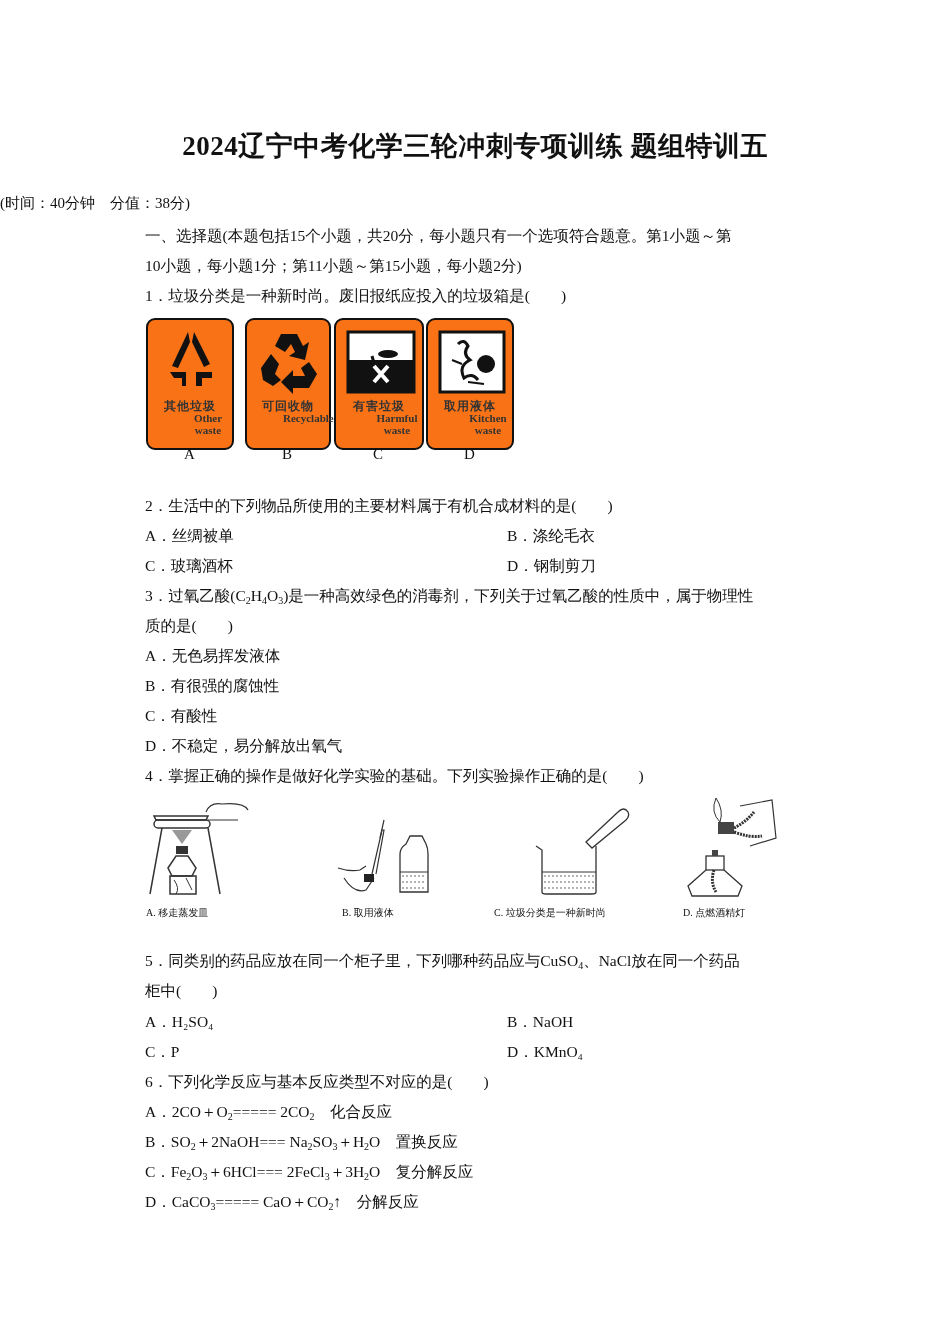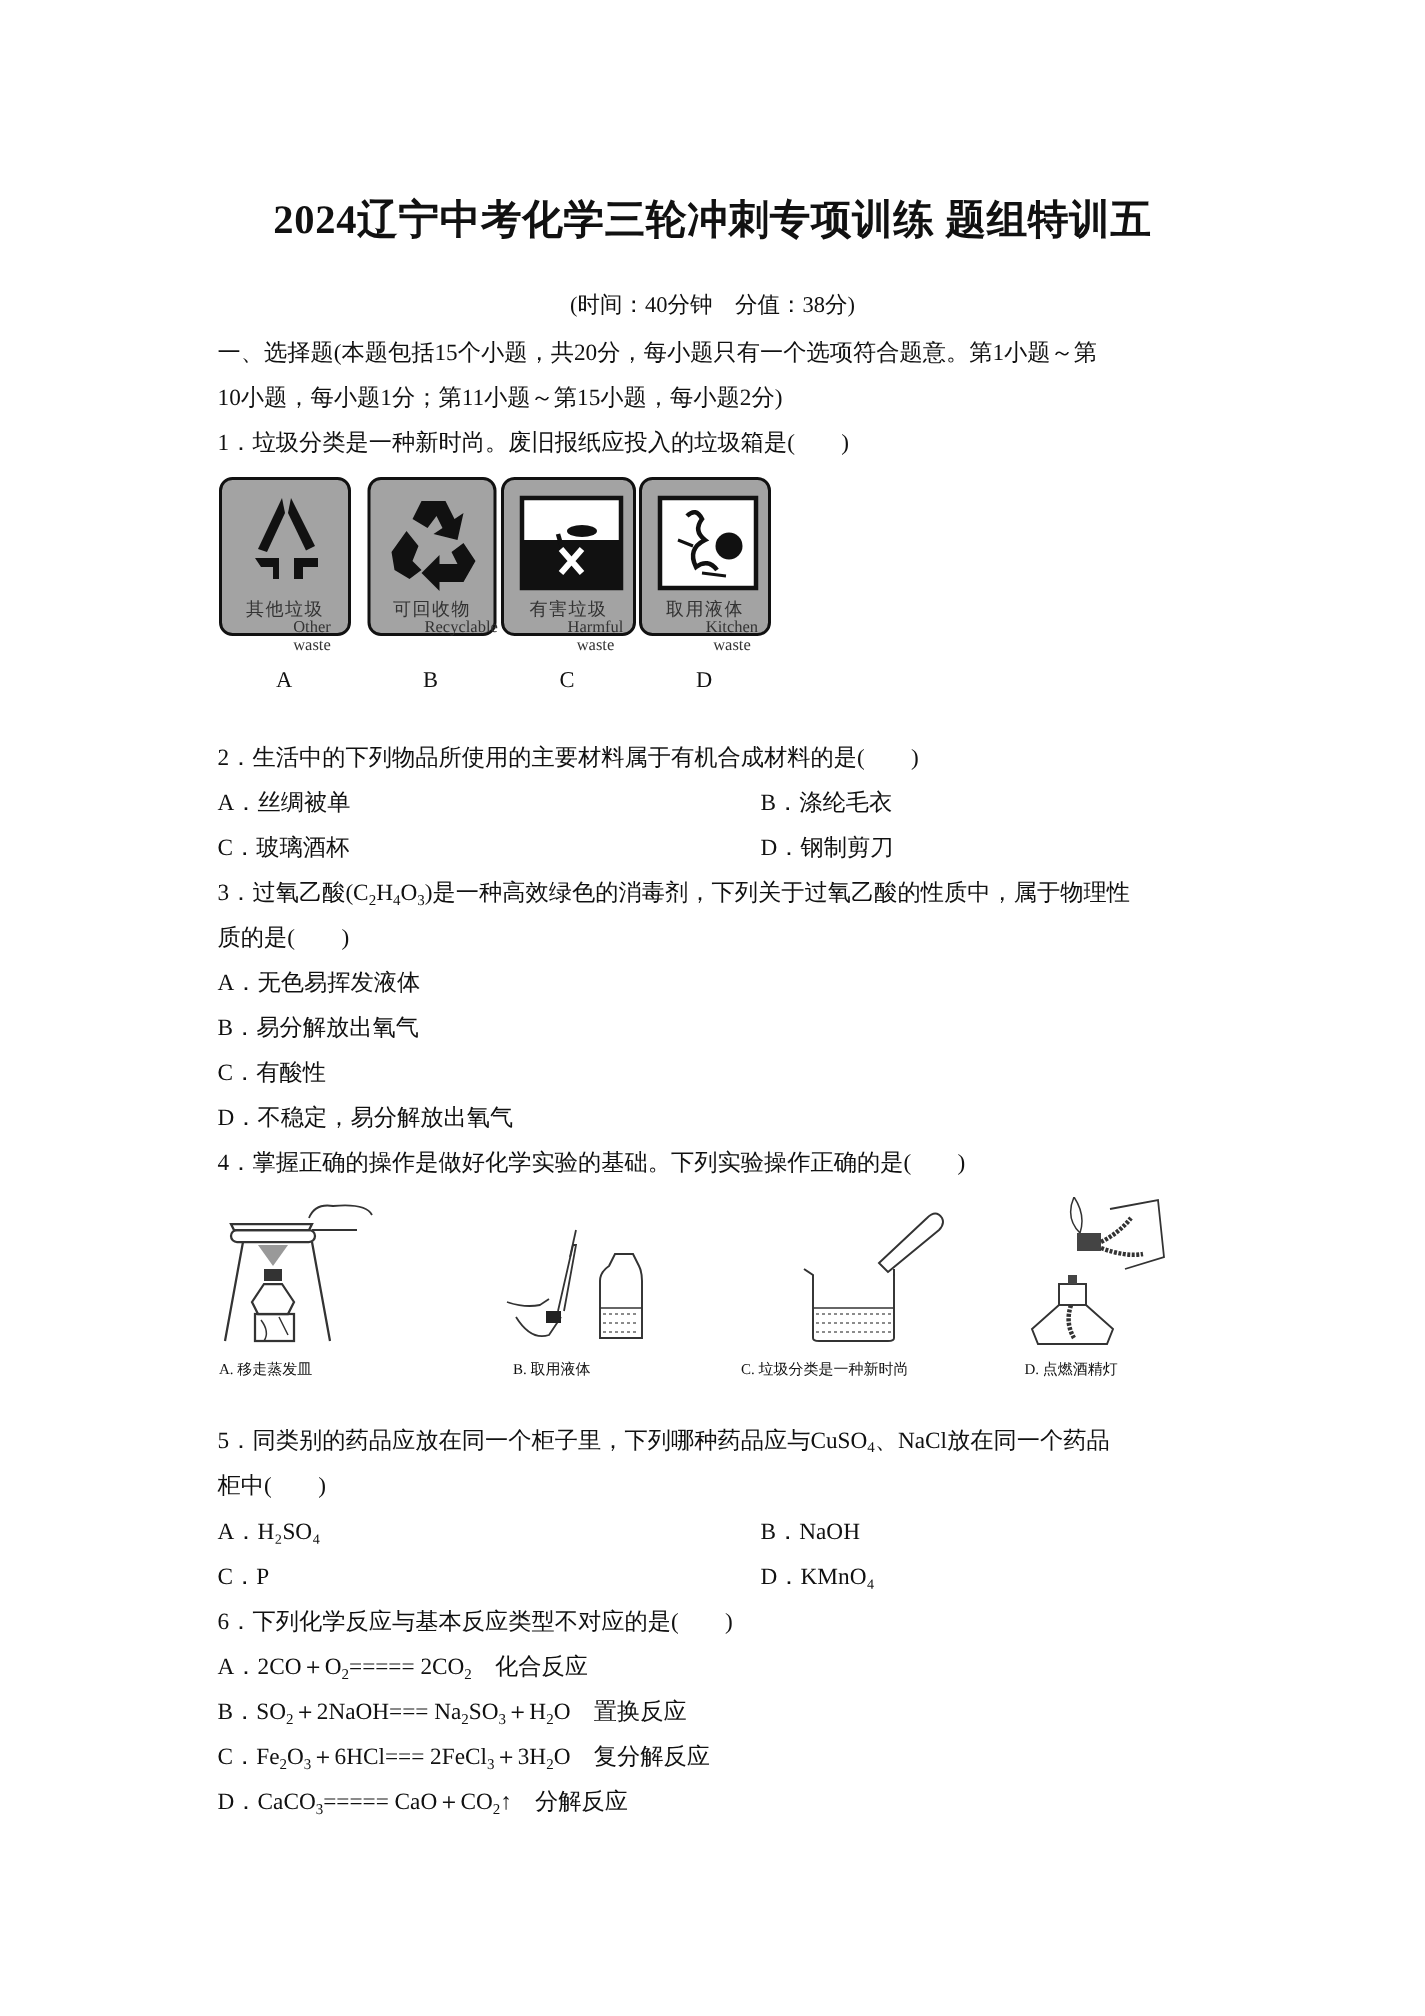--- a/index.html
+++ b/index.html
@@ -1,26 +1,26 @@
 <!DOCTYPE html>
 <html><head>
 <meta charset="utf-8">
 <style>
   html, body { margin:0; padding:0; background:#ffffff; }
   body { width:950px; height:1344px; position:relative; overflow:hidden;
          font-family:"Liberation Serif","DejaVu Serif",serif; color:#111; }
   .title { position:absolute; left:0; width:950px; top:128px; text-align:center;
            font-size:27px; font-weight:bold; letter-spacing:0.5px; }
-  .meta { position:absolute; left:0; width:950px; top:194px; text-align:center; font-size:15px; }
+  .meta { position:absolute; left:0; width:950px; top:194px; font-size:15px; }
   .line { position:absolute; left:145px; font-size:15.5px; line-height:20px; white-space:nowrap; }
   .col2 { position:absolute; left:507px; font-size:15.5px; line-height:20px; white-space:nowrap; }
   .bold { font-weight:normal; }
   sub { font-size:10px; vertical-align:-3px; }
-  .sign { position:absolute; top:318px; height:106px; border:2.5px solid #111; border-radius:9px;
-          box-sizing:border-box; background:#a3a3a3; }
+  .sign { position:absolute; top:318px; height:132px; border:2.5px solid #111; border-radius:9px;
+          box-sizing:border-box; background:#f97316;font-weight:bold; }
   .sign svg { position:absolute; left:0; top:0; }
   .sign .cn { position:absolute; left:0; right:0; top:78px; text-align:center; font-size:12px; color:#333; letter-spacing:1px; }
   .sign .en { position:absolute; left:0; right:0; top:92px; text-align:center; font-size:11px; color:#333;margin-left:36px; }
   .siglbl { position:absolute; top:446px; font-size:15px; }
   .exp { position:absolute; top:798px; }
   .explbl { position:absolute; top:906px; font-size:10px; font-family:"Liberation Serif",serif; white-space:nowrap; }
 </style>
 </head>
 <body>
 
@@ -79,21 +79,21 @@
 
 <div class="line" style="top:496px">2．生活中的下列物品所使用的主要材料属于有机合成材料的是(　　)</div>
 <div class="line" style="top:526px">A．丝绸被单</div>
 <div class="col2" style="top:526px">B．涤纶毛衣</div>
 <div class="line" style="top:556px">C．玻璃酒杯</div>
 <div class="col2" style="top:556px">D．钢制剪刀</div>
 
 <div class="line" style="top:586px"><span>3．过氧乙酸(C</span><sub>2</sub>H<sub>4</sub>O<sub>3</sub>)<span>是一种高效绿色的消毒剂，下列关于过氧乙酸的性质中，属于物理性</span></div>
 <div class="line" style="top:616px">质的是(　　)</div>
 <div class="line" style="top:646px">A．无色易挥发液体</div>
-<div class="line" style="top:676px">B．易分解放出氧气</div>
+<div class="line" style="top:676px">B．有很强的腐蚀性</div>
 <div class="line" style="top:706px">C．有酸性</div>
 <div class="line" style="top:736px">D．不稳定，易分解放出氧气</div>
 
 <div class="line" style="top:766px">4．掌握正确的操作是做好化学实验的基础。下列实验操作正确的是(　　)</div>
 
 <svg class="exp" style="left:146px" width="110" height="100" viewBox="0 0 110 100">
   <path d="M4 96 L16 30 M62 30 L74 96" stroke="#333" stroke-width="1.5" fill="none"></path>
   <rect x="8" y="22" width="56" height="8" rx="4" fill="none" stroke="#333" stroke-width="1.5"></rect>
   <path d="M8 18 L62 18 L60 22 L10 22 Z" fill="none" stroke="#333" stroke-width="1.5"></path>
   <path d="M60 14 Q64 4 76 6 Q98 4 102 12 M62 22 L92 22" stroke="#333" stroke-width="1.2" fill="none"></path>

